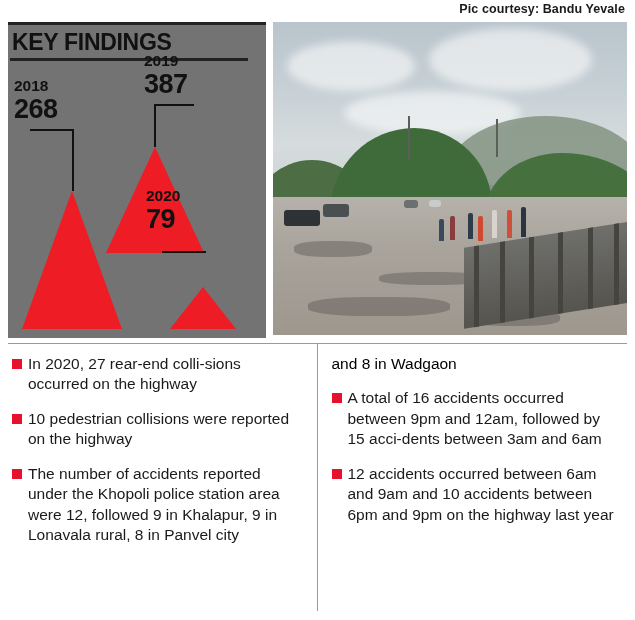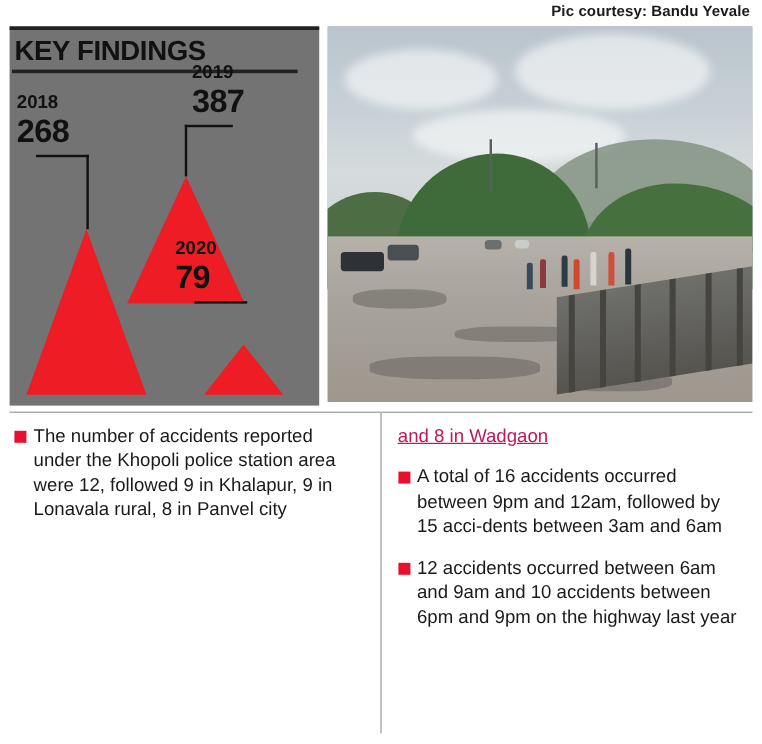--- a/index.html
+++ b/index.html
@@ -243,23 +243,22 @@
   }
   .btxt {
     font-size: 15.5px;
     line-height: 1.32;
     color: #1a1a1a;
     font-weight: normal;
   }
   .cont {
     font-size: 15.5px;
     line-height: 1.32;
-    color: #be185d;
+    color: #000000;
     margin: 0 0 14px 0;
-    text-decoration: underline;
   }
 </style>
 </head>
 <body>
 
 <div class="page">
 
   <div class="credit">Pic courtesy: Bandu Yevale</div>
 
   <div class="top-area">
@@ -274,28 +273,28 @@
         <div class="leader" style="left:64px; bottom:146px; width:2px; height:62px;"></div>
         <div class="leader" style="left:22px; bottom:206px; width:44px; height:2px;"></div>
         <div class="lbl" style="left:6px; bottom:214px;">
           <span class="yr">2018</span>
           <span class="val">268</span>
         </div>
 
         <div class="tri" style="left:98px; bottom:84px; border-left-width:49px; border-right-width:49px; border-bottom-width:106px; border-bottom-color:#ee1c25;"></div>
         <div class="leader" style="left:146px; bottom:190px; width:2px; height:43px;"></div>
         <div class="leader" style="left:146px; bottom:231px; width:40px; height:2px;"></div>
-        <div class="lbl" style="left:152px; bottom:239px;">
+        <div class="lbl" style="left:136px; bottom:239px;">
           <span class="yr">2019</span>
           <span class="val">387</span>
         </div>
 
         <div class="tri" style="left:162px; bottom:8px; border-left-width:33px; border-right-width:33px; border-bottom-width:42px; border-bottom-color:#ee1c25;"></div>
         <div class="leader" style="left:154px; bottom:84px; width:44px; height:2px;"></div>
-        <div class="lbl" style="left:138px; bottom:92px;">
+        <div class="lbl" style="left:138px; bottom:104px;">
           <span class="yr">2020</span>
           <span class="val">79</span>
         </div>
 
       </div>
     </div>
 
     <div class="photo">
       <div class="sky"></div>
       <div class="cloud" style="left:4%; top:6%; width:36%; height:16%;"></div>
@@ -339,20 +338,28 @@
       <div class="person" style="left:70%; top:59%; height:30px; background:#2b3540;"></div>
     </div>
 
   </div>
 
   <div class="bullets">
 
     <div class="col col-left">
       <div class="bullet">
         <span class="sq"></span>
+        <span class="btxt">In 2020, 27 rear-end colli-sions occurred on the highway</span>
+      </div>
+      <div class="bullet">
+        <span class="sq"></span>
+        <span class="btxt">10 pedestrian collisions were reported on the highway</span>
+      </div>
+      <div class="bullet">
+        <span class="sq"></span>
         <span class="btxt">The number of accidents reported under the Khopoli police station area were 12, followed 9 in Khalapur, 9 in Lonavala rural, 8 in Panvel city</span>
       </div>
     </div>
 
     <div class="col col-right">
       <div class="cont">and 8 in Wadgaon</div>
       <div class="bullet">
         <span class="sq"></span>
         <span class="btxt">A total of 16 accidents occurred between 9pm and 12am, followed by 15 acci-dents between 3am and 6am</span>
       </div>

